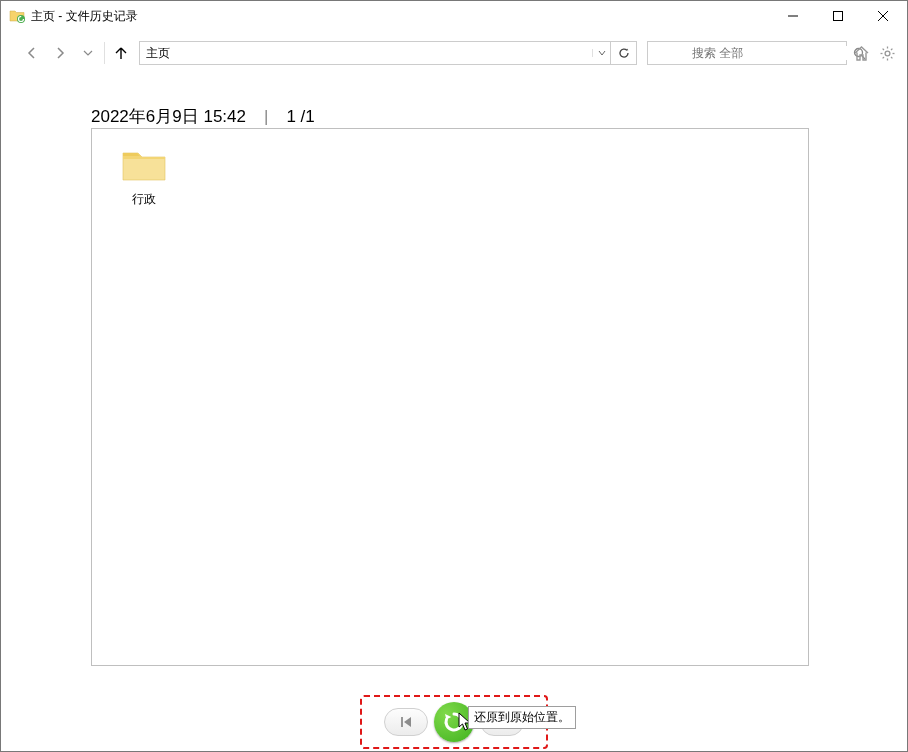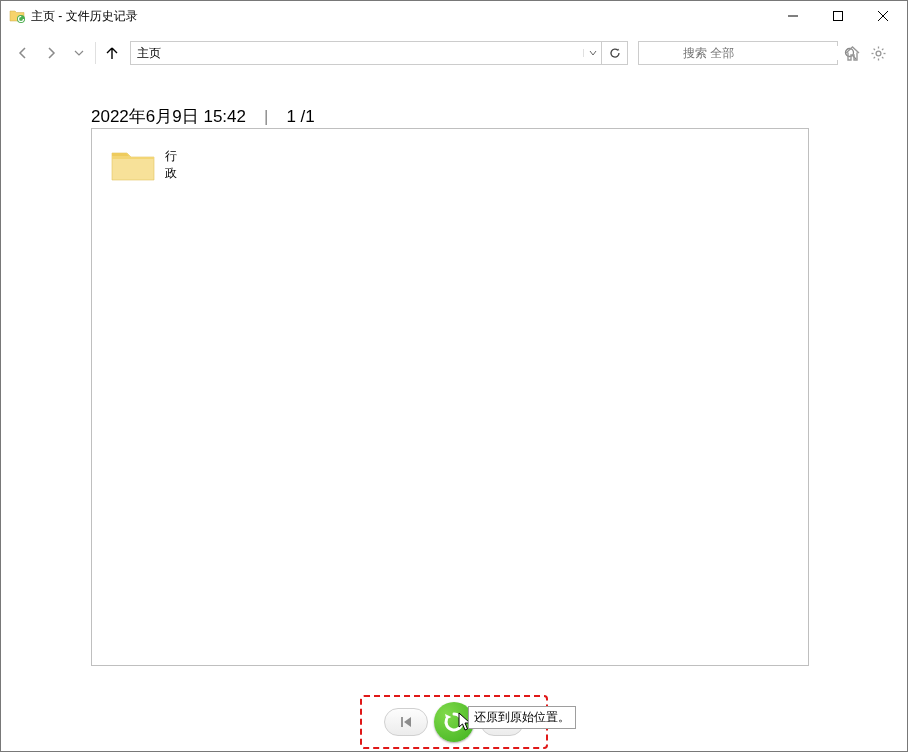--- a/index.html
+++ b/index.html
@@ -7,21 +7,21 @@
 
   
   .titlebar { height: 30px; display: flex; align-items: center; padding: 0 2px 0 8px; background: #fff; }
   .titlebar .app-icon { width: 16px; height: 16px; margin-right: 6px; }
   .titlebar .title { flex: none; color: #000; font-size: 12px; }
   .titlebar .spacer { flex: 1; }
   .win-controls { display: flex; }
   .win-btn { width: 45px; height: 30px; display: flex; align-items: center; justify-content: center; cursor: pointer; }
 
   
-  .navbar { height: 36px; display: flex; align-items: center; padding: 0 8px; gap: 0; margin-top: 4px; }
+  .navbar { height: 36px; display: flex; align-items: center; padding: 0 8px; gap: 0; margin-top: 4px; justify-content: flex-end; }
   .nav-btn { width: 28px; height: 28px; display: flex; align-items: center; justify-content: center; color: #8a8a8a; cursor: default; }
   .nav-btn.active { color: #000; cursor: pointer; }
   .nav-sep { width: 1px; height: 22px; background: #e0e0e0; margin: 0 2px; }
 
   .address-wrap { display: flex; align-items: stretch; height: 24px; margin-left: 4px; }
   .address-box { width: 472px; height: 24px; border: 1px solid #cccccc; background: #fff; display: flex; align-items: center; }
   .address-input { flex: 1; border: none; outline: none; padding: 0 6px; font-size: 12px; font-family: inherit; }
   .address-dd { width: 18px; display: flex; align-items: center; justify-content: center; border-left: 1px solid #e0e0e0; color: #666; cursor: pointer; }
   .refresh-btn { width: 26px; height: 24px; border: 1px solid #cccccc; border-left: none; display: flex; align-items: center; justify-content: center; color: #444; cursor: pointer; }
 
@@ -31,21 +31,21 @@
 
   .toolbar-icon { width: 24px; height: 24px; display: flex; align-items: center; justify-content: center; color: #989898; cursor: pointer; margin-left: 2px; }
 
   
   .content { padding: 0 20px 0 90px; }
   .date-header { margin-top: 34px; margin-bottom: 0; font-size: 17px; color: #000; display: flex; align-items: center; gap: 18px; }
   .date-header .sep { color: #888; font-weight: 200; }
 
   .files-frame { border: 1px solid #bfbfbf; width: 718px; height: 538px; position: relative; background: #fff; }
   .files-area { padding: 14px; display: flex; flex-wrap: wrap; align-content: flex-start; gap: 16px; height: calc(100% - 28px); }
-  .file-item { width: 76px; display: flex; align-items: center; gap: 8px; cursor: pointer; padding: 4px; }
+  .file-item { width: 76px; display: flex; flex-direction: column; align-items: center; gap: 8px; cursor: pointer; padding: 4px; }
   .folder-icon { width: 46px; height: 36px; }
   .file-label { font-size: 12px; text-align: center; }
 
   .statusbar { position: absolute; bottom: 0; left: 0; right: 0; height: 24px; border-top: 1px solid #e4e4e4; display: flex; align-items: center; padding: 0 8px; color: #4a4a4a; font-size: 12px; }
   .statusbar .spacer { flex: 1; }
   .view-btns { display: flex; gap: 2px; }
   .view-btn { width: 22px; height: 18px; display: flex; align-items: center; justify-content: center; border: 1px solid transparent; cursor: pointer; }
   .view-btn.selected { border-color: #a0c8ea; background: #d4e8f8; }
 
   

